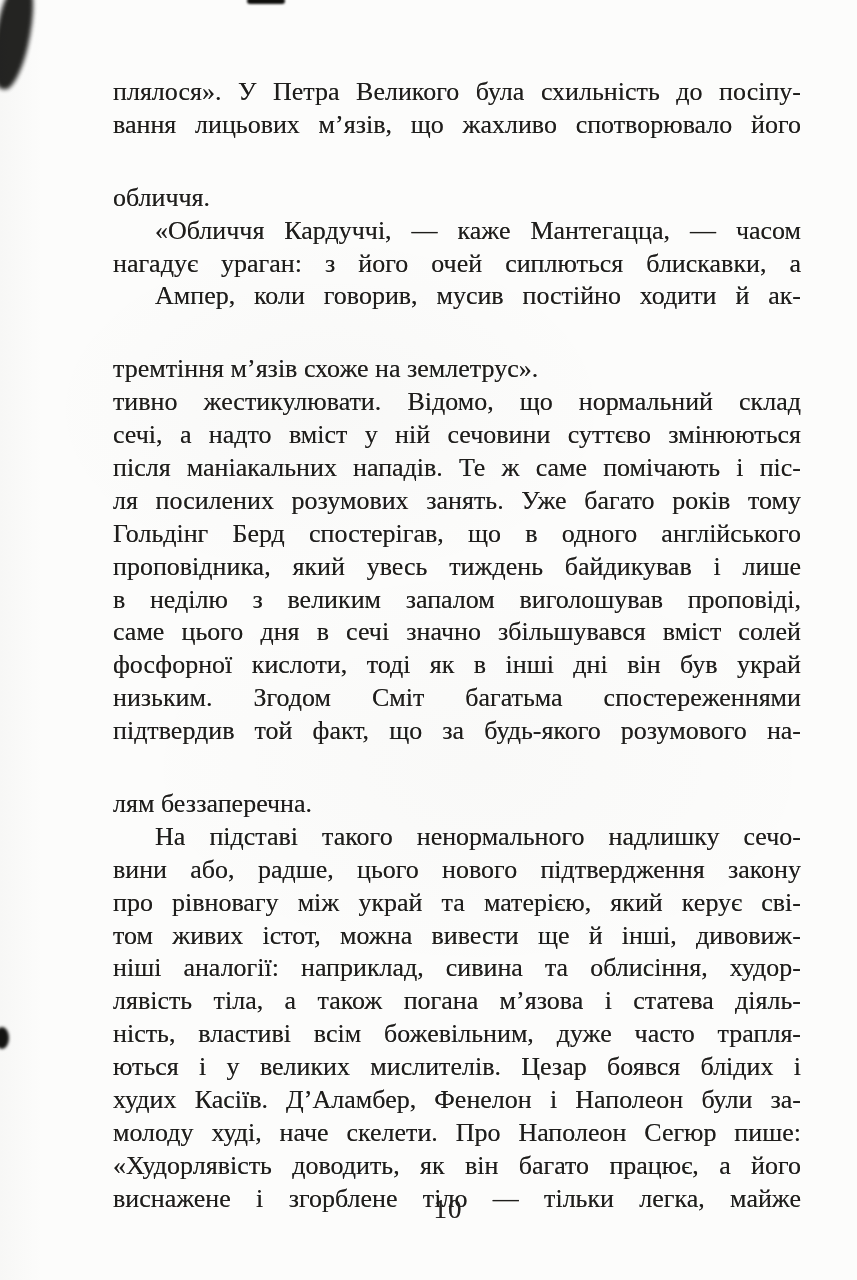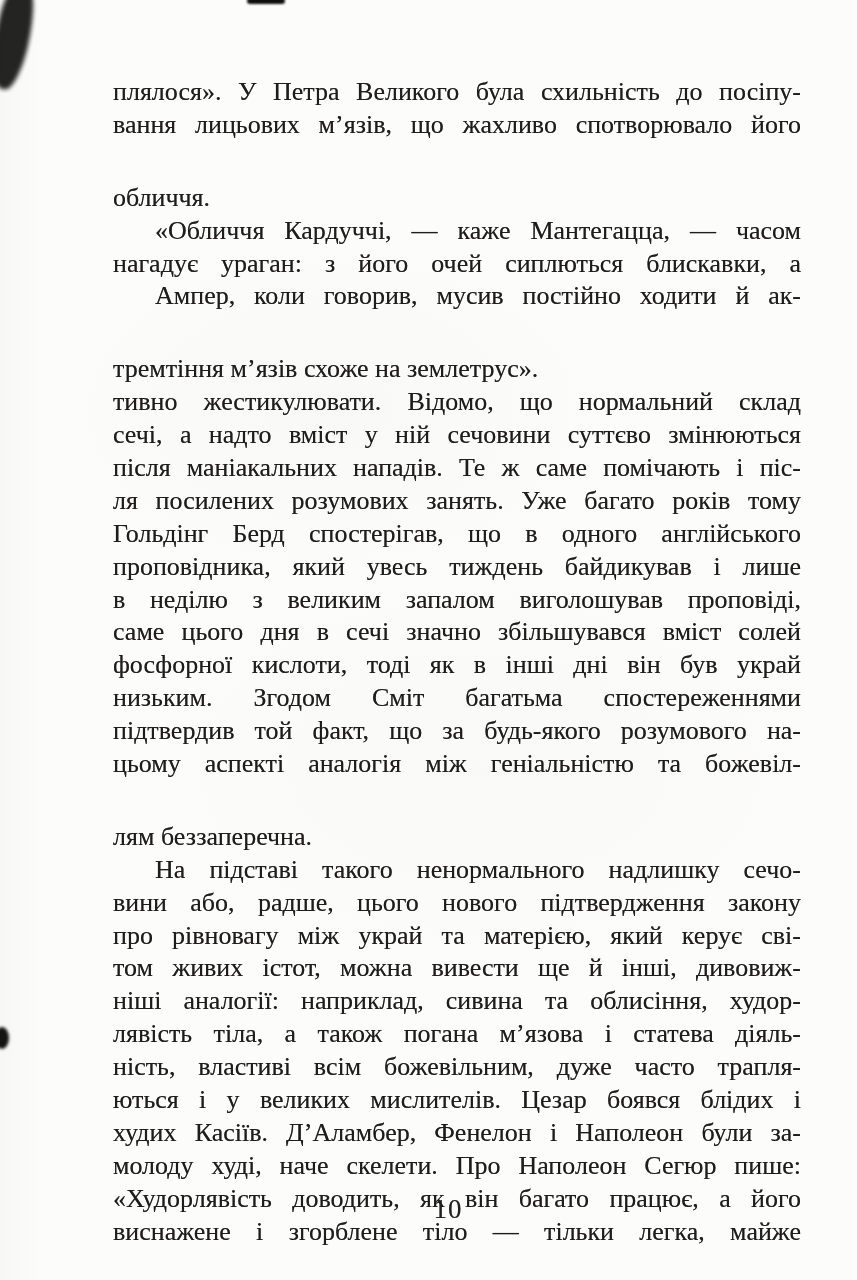--- a/index.html
+++ b/index.html
@@ -104,21 +104,20 @@
       <div class="line">сечі, а надто вміст у ній сечовини суттєво змінюються</div>
       <div class="line">після маніакальних нападів. Те ж саме помічають і піс-</div>
       <div class="line">ля посилених розумових занять. Уже багато років тому</div>
       <div class="line">Гольдінг Берд спостерігав, що в одного англійського</div>
       <div class="line">проповідника, який увесь тиждень байдикував і лише</div>
       <div class="line">в неділю з великим запалом виголошував проповіді,</div>
       <div class="line">саме цього дня в сечі значно збільшувався вміст солей</div>
       <div class="line">фосфорної кислоти, тоді як в інші дні він був украй</div>
       <div class="line">низьким. Згодом Сміт багатьма спостереженнями</div>
       <div class="line">підтвердив той факт, що за будь-якого розумового на-</div>
-      <div class="line">цьому аспекті аналогія між геніальністю та божевіл-</div>
       <div class="line paraend">лям беззаперечна.</div>
       <div class="line indent">На підставі такого ненормального надлишку сечо-</div>
       <div class="line">вини або, радше, цього нового підтвердження закону</div>
       <div class="line">про рівновагу між украй та матерією, який керує сві-</div>
       <div class="line">том живих істот, можна вивести ще й інші, дивовиж-</div>
       <div class="line">ніші аналогії: наприклад, сивина та облисіння, худор-</div>
       <div class="line">лявість тіла, а також погана м’язова і статева діяль-</div>
       <div class="line">ність, властиві всім божевільним, дуже часто трапля-</div>
       <div class="line">ються і у великих мислителів. Цезар боявся блідих і</div>
       <div class="line">худих Касіїв. Д’Аламбер, Фенелон і Наполеон були за-</div>

